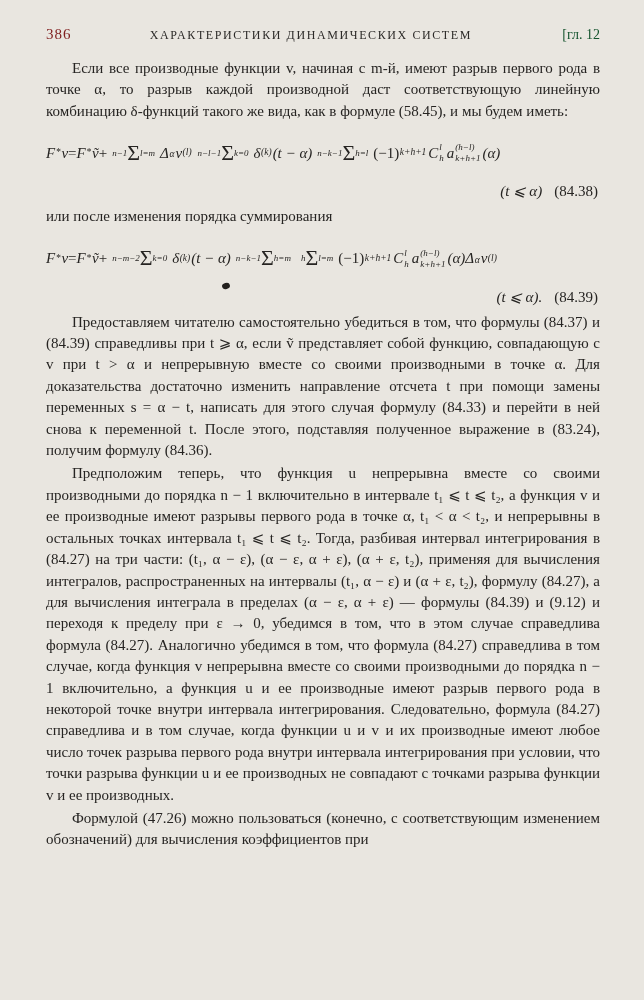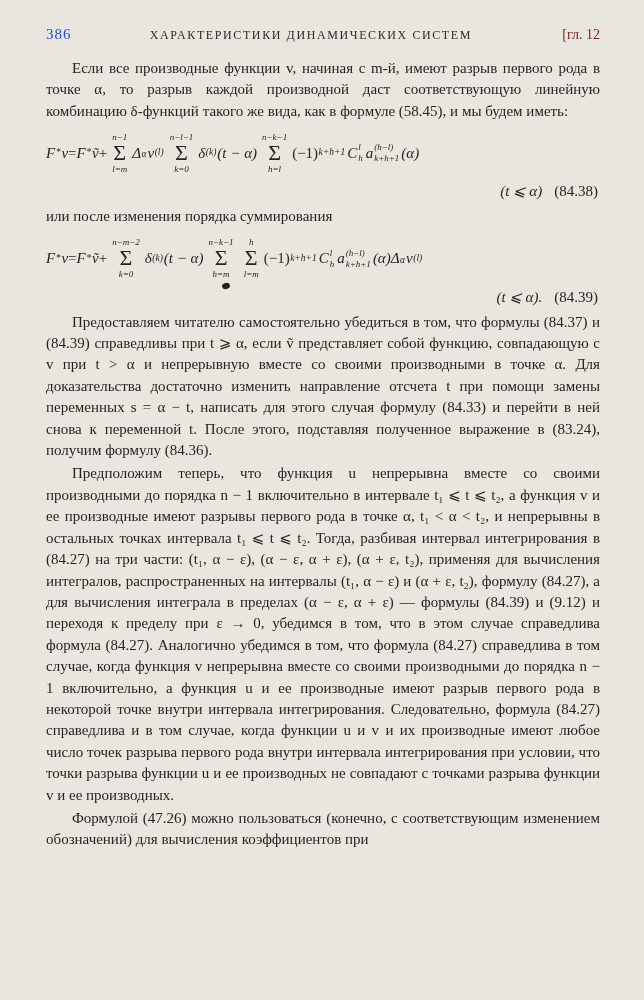--- a/index.html
+++ b/index.html
@@ -26,31 +26,31 @@
   .header {
     display: flex;
     align-items: baseline;
     justify-content: space-between;
     margin-bottom: 15px;
     white-space: nowrap;
   }
   .pagenum {
     font-size: 15px;
     letter-spacing: 1px;
-    color: #1d4ed8;
+    color: #7f1d1d;
   }
   .runtitle {
     font-size: 12px;
     letter-spacing: 1.6px;
     color: #2c2a28;
     transform: translateX(-6px);
   }
   .chapter {
     font-size: 14px;
-    color: #7f1d1d;
+    color: #14532d;
   }
   
   .body-text {
     margin: 0 0 2px 0;
     font-size: 15px;
     line-height: 21.4px;
     text-align: justify;
     color: #262422;
   }
   .indent { text-indent: 26px; }
@@ -85,21 +85,21 @@
     font-size: 9.5px;
     font-style: italic;
     position: relative;
     top: 1px;
     margin: 0 1px 0 0.5px;
     vertical-align: sub;
     line-height: 0;
   }
   .sum {
     display: inline-flex;
-    flex-direction: column;
+    flex-direction: row;
     align-items: center;
     vertical-align: middle;
     margin: 0 5px;
     line-height: 1;
   }
   .sum .lim {
     font-size: 9px;
     font-style: italic;
     line-height: 1;
     white-space: nowrap;

